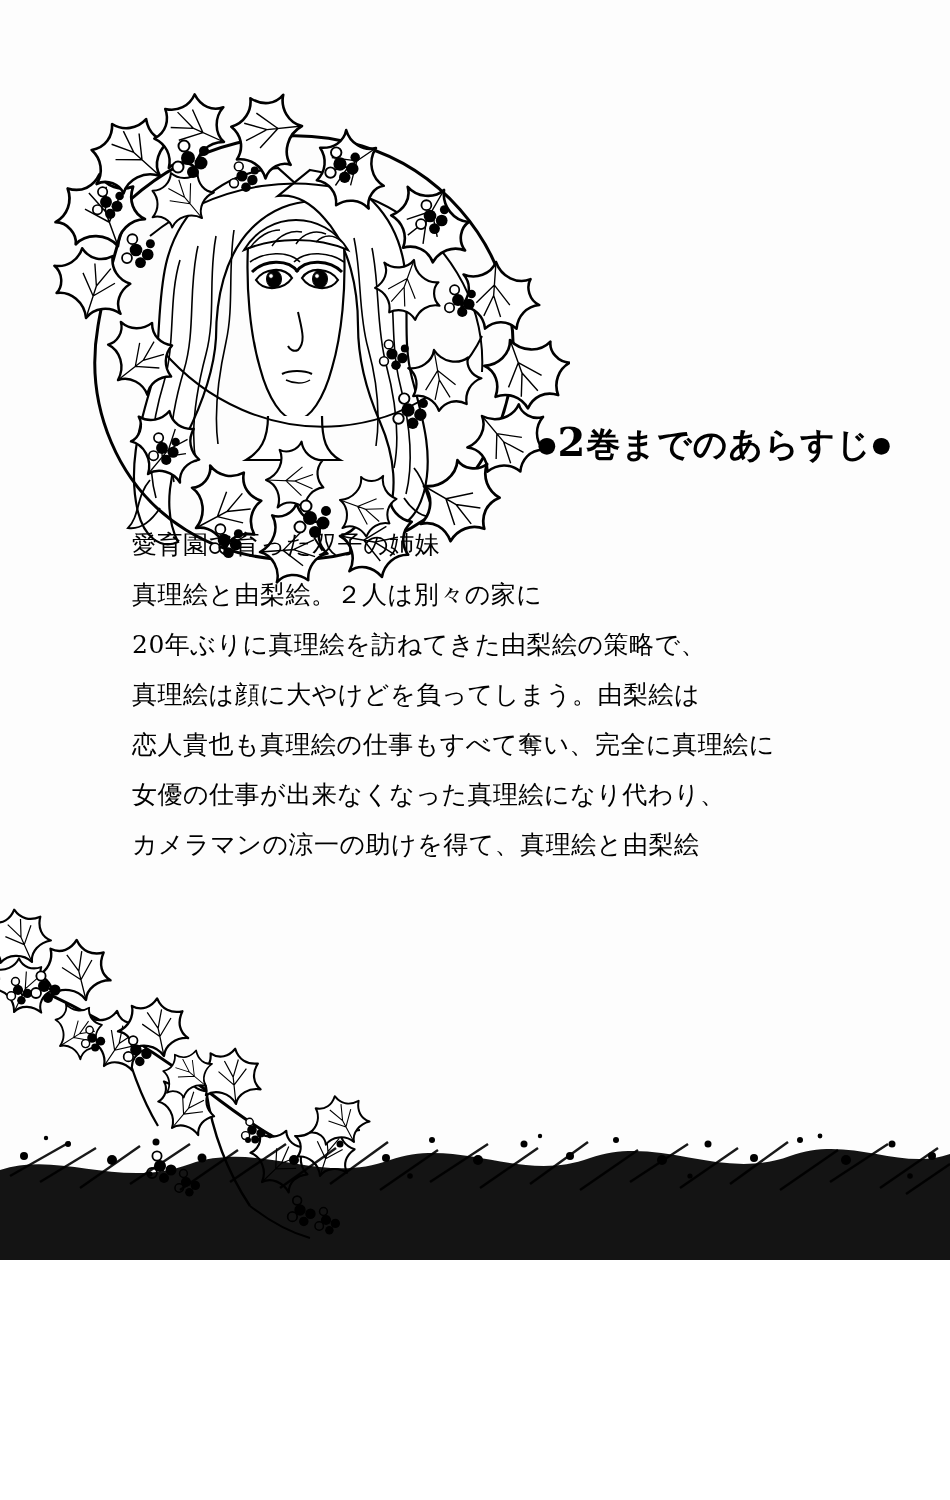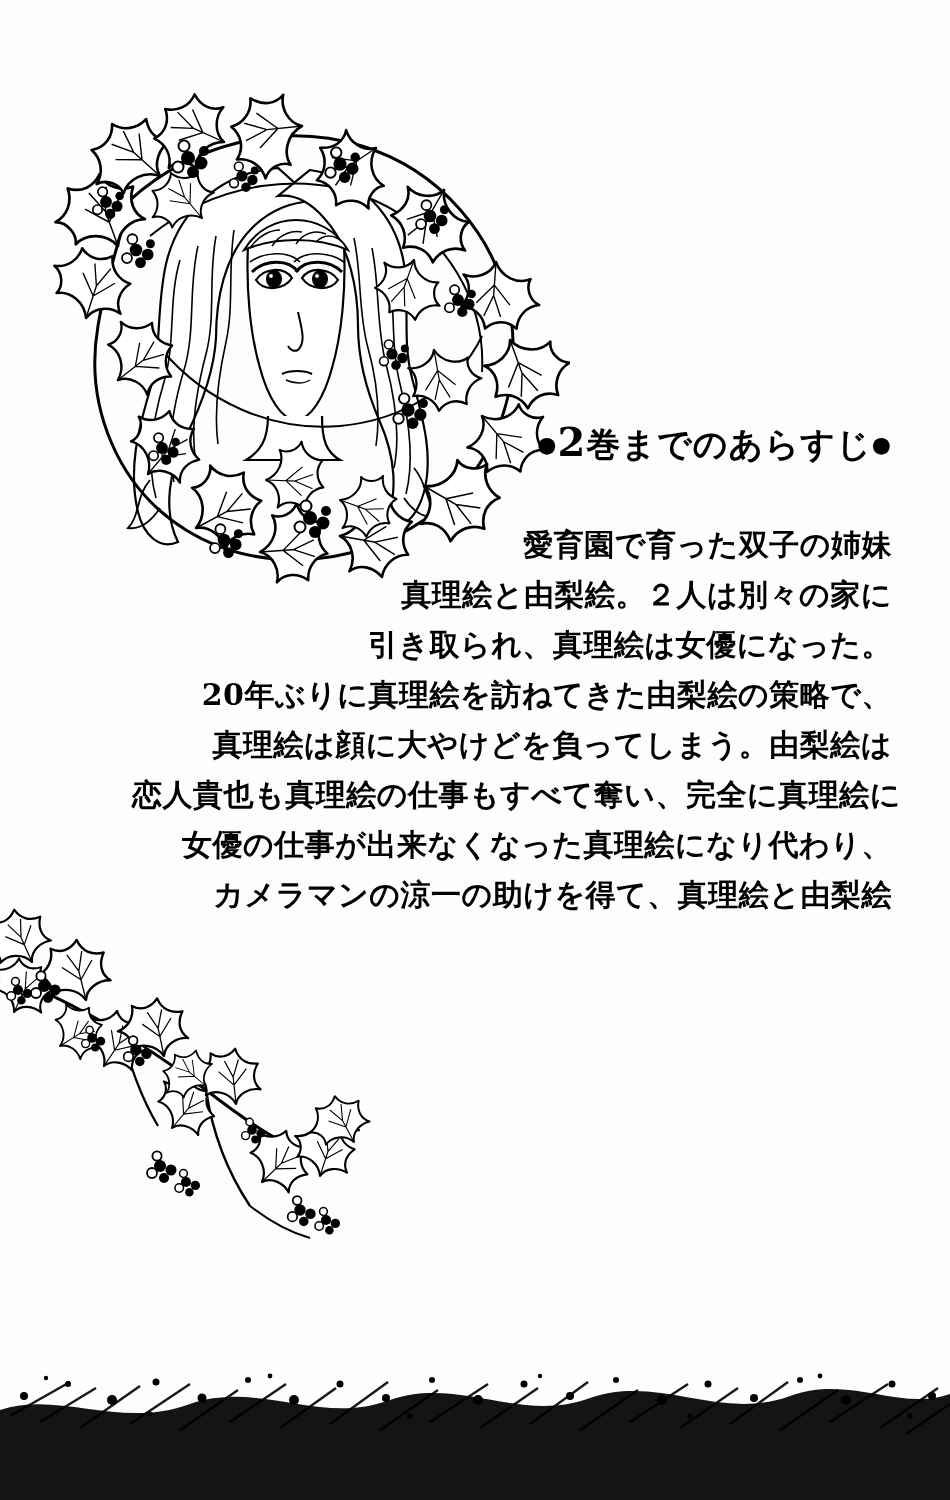--- a/index.html
+++ b/index.html
@@ -11,21 +11,21 @@
     width: 950px;
     height: 1500px;
     overflow: hidden;
     font-family: "DejaVu Serif", "Liberation Serif", serif;
     color: #000000;
     position: relative;
   }
   .page {
     position: relative;
     width: 950px;
-    height: 1500px;
+    height: 1260px;
     background: #fdfdfd;
     overflow: hidden;
   }
 
   
   .illustration-top {
     position: absolute;
     left: 10px;
     top: 50px;
     width: 560px;
@@ -57,24 +57,24 @@
   .headline .num {
     font-size: 40px;
   }
 
   
   .synopsis {
     position: absolute;
     right: 58px;
     top: 520px;
     width: 760px;
-    text-align: right;
-    font-size: 30px;
+    text-align: left;
+    font-size: 25px;
     line-height: 50px;
-    font-weight: 700;
+    font-weight: 400;
     letter-spacing: 0.5px;
     font-family: "DejaVu Serif", "Liberation Serif", serif;
   }
   .synopsis .line {
     display: block;
     white-space: nowrap;
   }
 
   
   .ink-band {
@@ -223,21 +223,20 @@
     </svg>
   </div>
 
   <div class="headline">
     <span class="bullet">●</span><span class="num">2</span><span>巻までのあらすじ</span><span class="bullet">●</span>
   </div>
 
   <div class="synopsis">
     <span class="line">愛育園で育った双子の姉妹</span>
     <span class="line">真理絵と由梨絵。２人は別々の家に</span>
-    <span class="line">引き取られ、真理絵は女優になった。</span>
     <span class="line">20年ぶりに真理絵を訪ねてきた由梨絵の策略で、</span>
     <span class="line">真理絵は顔に大やけどを負ってしまう。由梨絵は</span>
     <span class="line">恋人貴也も真理絵の仕事もすべて奪い、完全に真理絵に</span>
     <span class="line">女優の仕事が出来なくなった真理絵になり代わり、</span>
     <span class="line">カメラマンの涼一の助けを得て、真理絵と由梨絵</span>
   </div>
 
   <div class="illustration-bottom">
     <svg viewBox="0 0 430 400" width="430" height="400" xmlns="http://www.w3.org/2000/svg">
       <defs>

